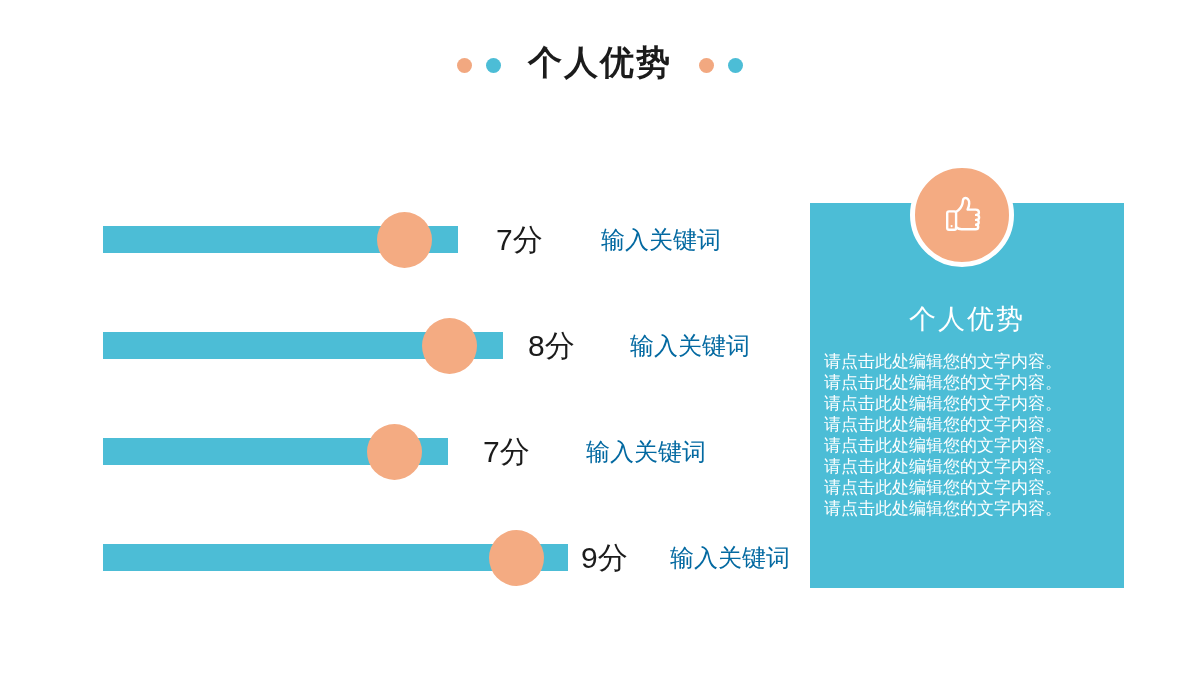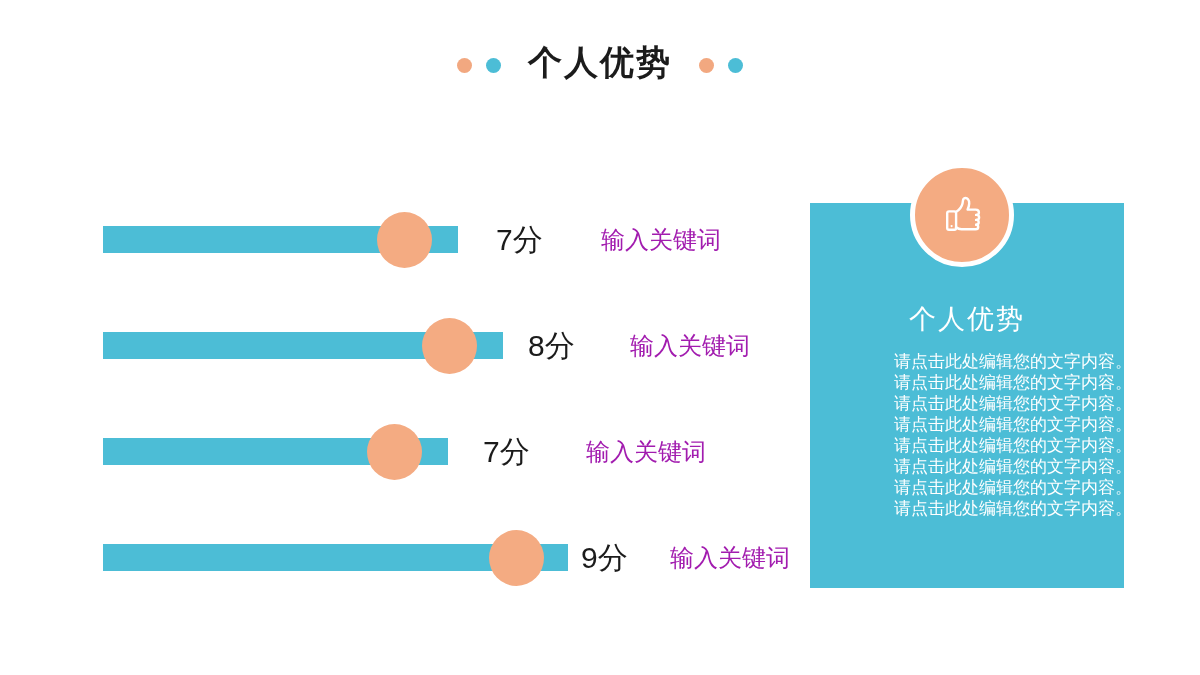--- a/index.html
+++ b/index.html
@@ -85,21 +85,21 @@
     top: 20px;
     font-size: 30px;
     color: #1b1b1b;
     font-weight: normal;
     white-space: nowrap;
   }
   .bar-keyword {
     position: absolute;
     top: 24px;
     font-size: 24px;
-    color: #a21caf;
+    color: #0369a1;
     white-space: nowrap;
   }
 
   
   #advantage-card {
     position: absolute;
     left: 810px;
     top: 203px;
     width: 314px;
     height: 385px;
@@ -125,24 +125,24 @@
     left: 0;
     top: 98px;
     width: 314px;
     text-align: center;
     font-size: 27px;
     color: #ffffff;
     letter-spacing: 2px;
   }
   #advantage-card-body {
     position: absolute;
-    left: 8px;
+    left: 14px;
     top: 148px;
     width: 314px;
-    text-align: right;
+    text-align: left;
     font-family: "Liberation Serif", serif;
     font-size: 17px;
     line-height: 21px;
     color: #ffffff;
   }
   #advantage-card-body div { white-space: nowrap; }
 </style>
 </head>
 <body>
 

